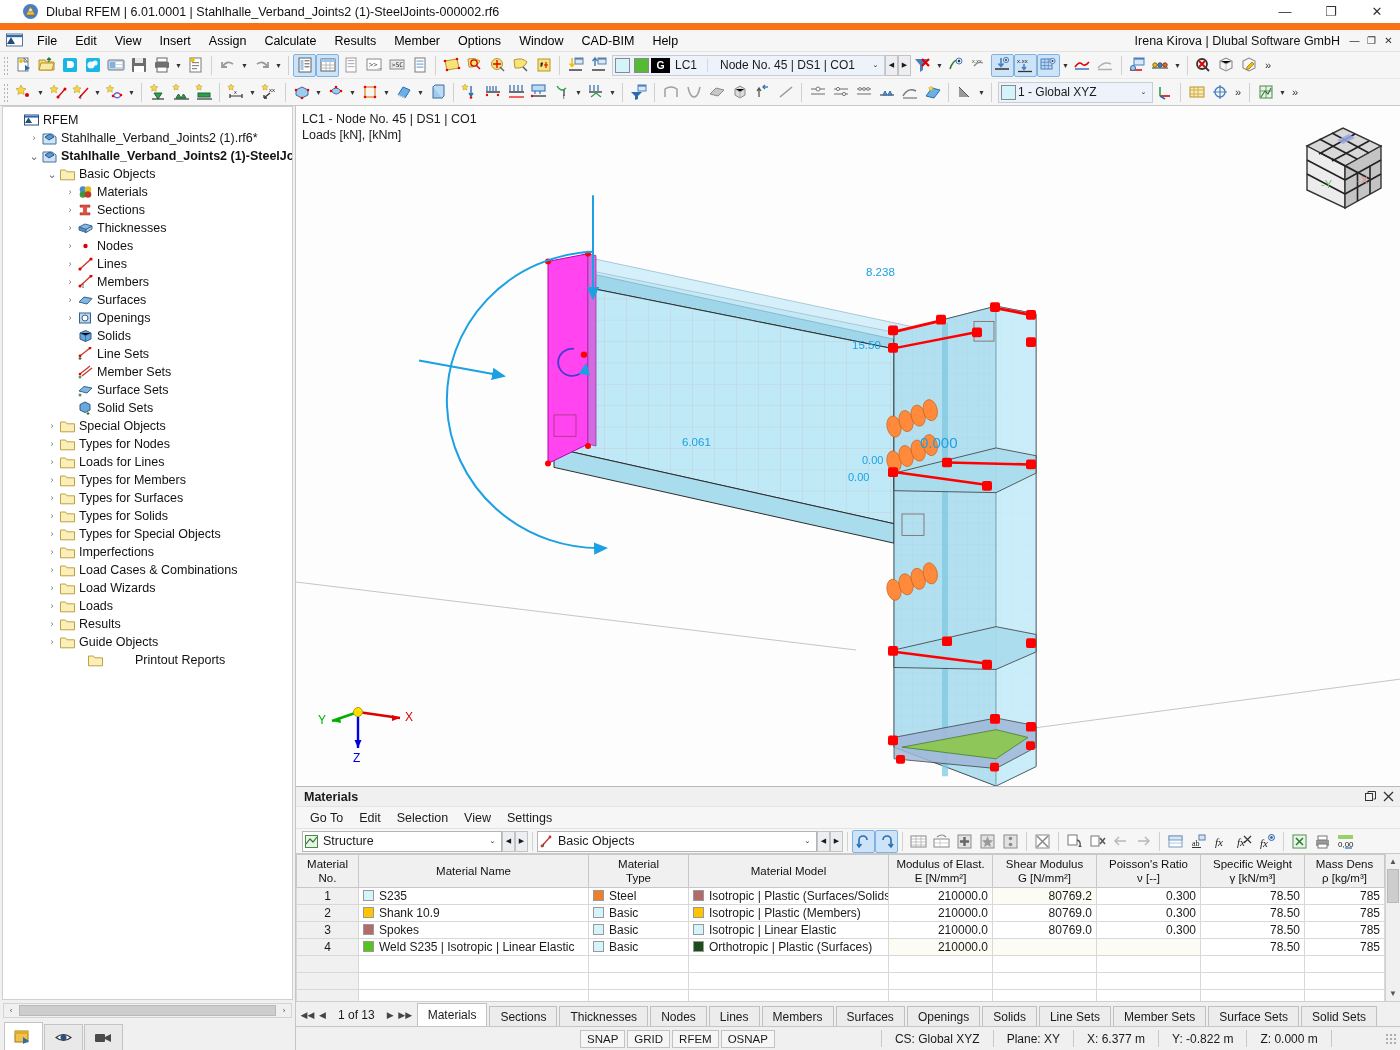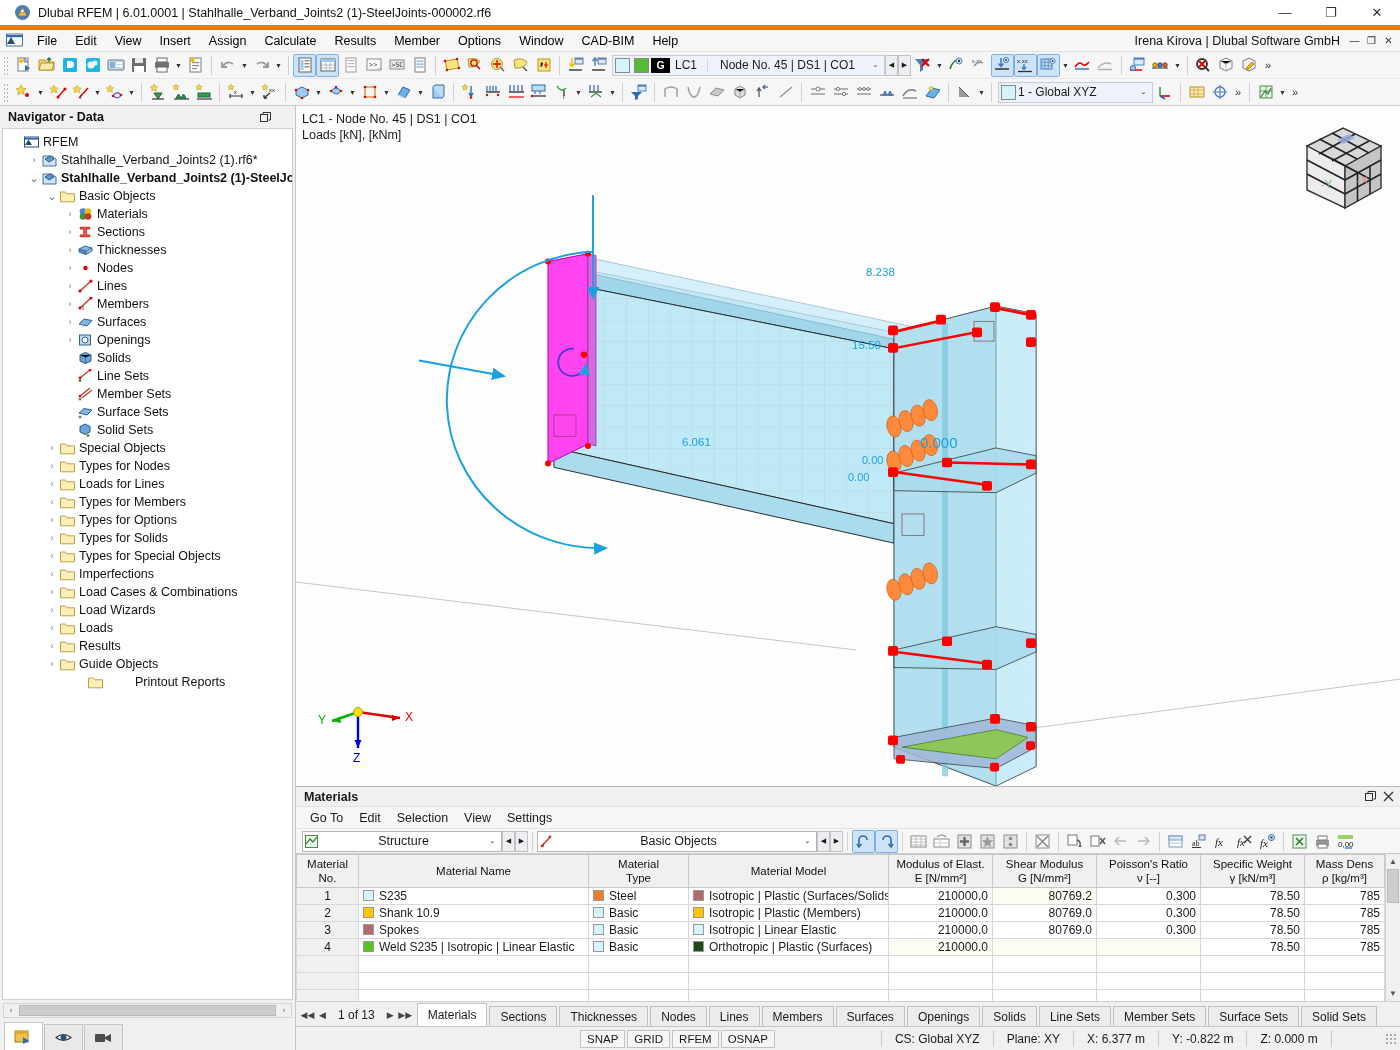--- a/index.html
+++ b/index.html
@@ -11,21 +11,21 @@
     color:#1a1a1a;
     background:#f0f0f0;
     overflow:hidden;
     -webkit-font-smoothing:antialiased;
   }
   .app { width:1400px; height:1050px; display:flex; flex-direction:column; background:#f0f0f0; }
 
   
   .titlebar {
     height:30px; background:#ffffff; display:flex; align-items:center;
-    border-bottom:5px solid #f97316; flex:0 0 30px; padding-left:14px;
+    border-bottom:7px solid #f97316; flex:0 0 30px; padding-left:22px;
   }
   .titlebar .appicon { width:17px; height:17px; margin-right:7px; flex:0 0 17px; }
   .titlebar .ttl { font-size:12.5px; color:#111; white-space:nowrap; }
   .winbtns { margin-left:auto; display:flex; height:30px; }
   .winbtn { width:46px; height:30px; display:flex; align-items:center; justify-content:center;
             font-size:13px; color:#333; }
 
   
   .menubar {
     height:22px; background:#f6f6f6; display:flex; align-items:center;
@@ -119,21 +119,21 @@
   .panelhdr .hb { width:16px; height:16px; display:flex; align-items:center; justify-content:center;
                   font-size:11px; color:#333; margin-left:2px; }
   .panelmenu { height:22px; display:flex; align-items:center; background:#f6f6f6;
                border-top:1px solid #e3e3e3; padding-left:6px; }
   .pmi { padding:2px 8px; font-size:12.5px; }
   .paneltb { height:26px; display:flex; align-items:center; background:#f6f6f6;
              border-top:1px solid #e3e3e3; border-bottom:1px solid #c9c9c9; }
   .pcombo { display:flex; align-items:center; height:21px; background:#fff;
             border:1px solid #b5b5b5; }
   .pcombo .ic { width:17px; flex:0 0 17px; display:flex; align-items:center; justify-content:center; }
-  .pcombo .txt { font-size:12.5px; padding-left:3px; white-space:nowrap; overflow:hidden; flex:1;text-align:center; }
+  .pcombo .txt { font-size:12.5px; padding-left:3px; white-space:nowrap; overflow:hidden; flex:1; }
 
   
   .tablewrap { flex:1; display:flex; min-height:0; background:#fff;justify-content:space-between; }
   .tbl { flex:1; display:flex; flex-direction:column; min-width:0; }
   table.grid { border-collapse:collapse; width:100%; table-layout:fixed; }
   table.grid th {
     background:#f0f0f0; border:1px solid #c8c8c8; font-weight:normal; font-size:11.5px;
     color:#111; padding:2px 3px; line-height:14px; vertical-align:middle;
   }
   table.grid td {
@@ -800,31 +800,20 @@
           <path d="M4 14 L8 8 L11 11 L14 5" stroke="#2f7a2f" stroke-width="1.1" fill="none"></path>
         </svg>
     </div>
     <div class="caret">▼</div>
     <div class="chev">»</div>
   </div>
 
   <div class="body">
 
     <div class="nav">
-      <div class="navhdr">
-        <span>Navigator - Data</span>
-        <span style="margin-left:auto"></span>
-        <span class="hb">
-          <svg width="11" height="11" viewBox="0 0 11 11">
-              <rect x="0.5" y="2.5" width="7" height="7" fill="none" stroke="#333"></rect>
-              <path d="M3 2.5 V0.5 H10.5 V8 H8.5" fill="none" stroke="#333"></path>
-            </svg>
-        </span>
-        <span class="hb" style="font-size:0">close-icon</span>
-      </div>
 
       <div class="navbody">
         <div class="tree" id="tree">
             <div class="tnode" style="padding-left: 6px;">
               <span class="exp"></span>
               <span class="ticon">
                 <svg width="15" height="13" viewBox="0 0 15 13">
                   <rect x="0.5" y="1" width="14" height="10" fill="#fff" stroke="#2b4f7e"></rect>
                   <path d="M1 9 L4.5 3.5 L8 9 Z" fill="#1f4e79"></path>
                   <rect x="1" y="1.8" width="13" height="1.8" fill="#2b6cb0"></rect>
@@ -1034,21 +1023,21 @@
               </span>
               <span class="tlabel">Types for Members</span>
             </div>
             <div class="tnode" style="padding-left: 42px;">
               <span class="exp">›</span>
               <span class="ticon">
                 <svg width="15" height="13" viewBox="0 0 15 13">
                   <path d="M0.5 2 h5 l1.4 1.8 H14.5 v8 H0.5 Z" fill="#fbeeb8" stroke="#bda244"></path>
                 </svg>
               </span>
-              <span class="tlabel">Types for Options</span>
+              <span class="tlabel">Types for Surfaces</span>
             </div>
             <div class="tnode" style="padding-left: 42px;">
               <span class="exp">›</span>
               <span class="ticon">
                 <svg width="15" height="13" viewBox="0 0 15 13">
                   <path d="M0.5 2 h5 l1.4 1.8 H14.5 v8 H0.5 Z" fill="#fbeeb8" stroke="#bda244"></path>
                 </svg>
               </span>
               <span class="tlabel">Types for Solids</span>
             </div>

